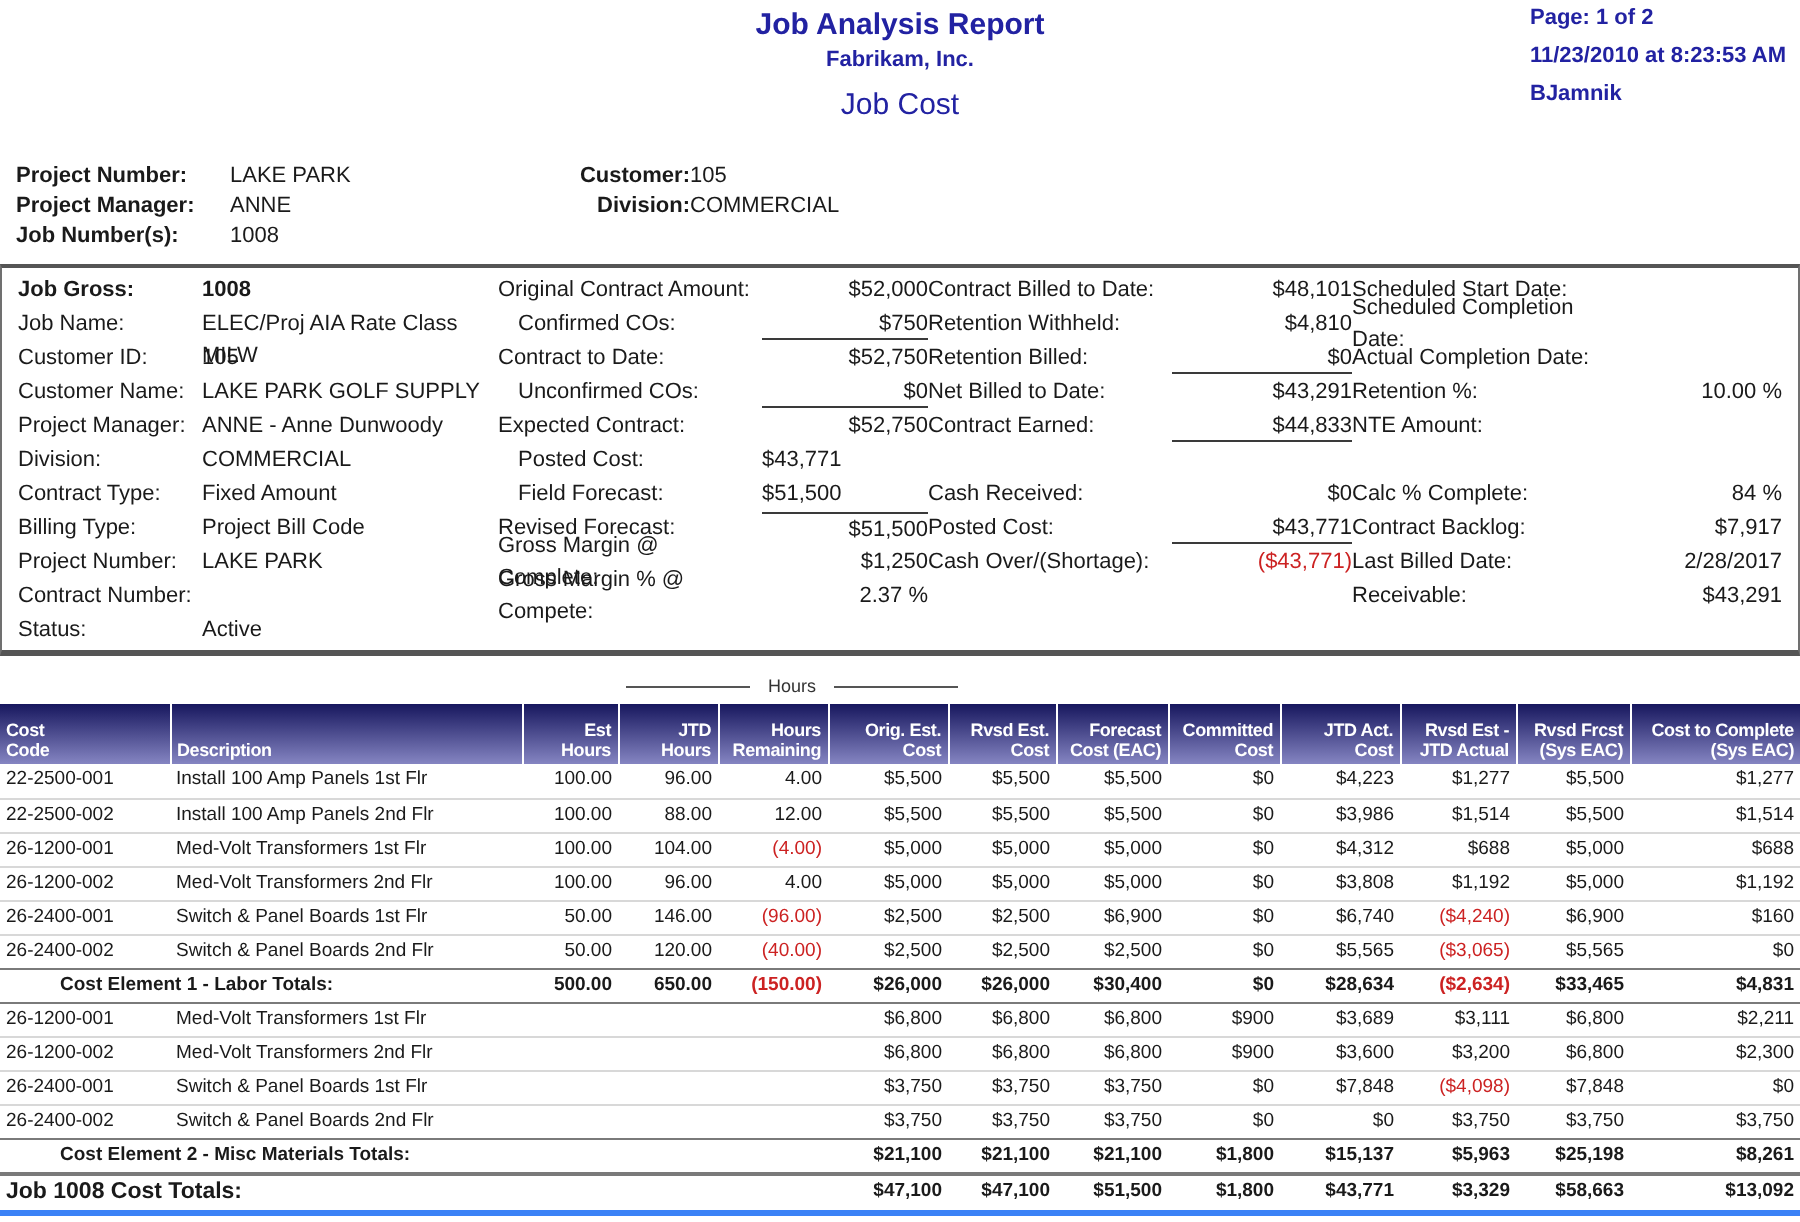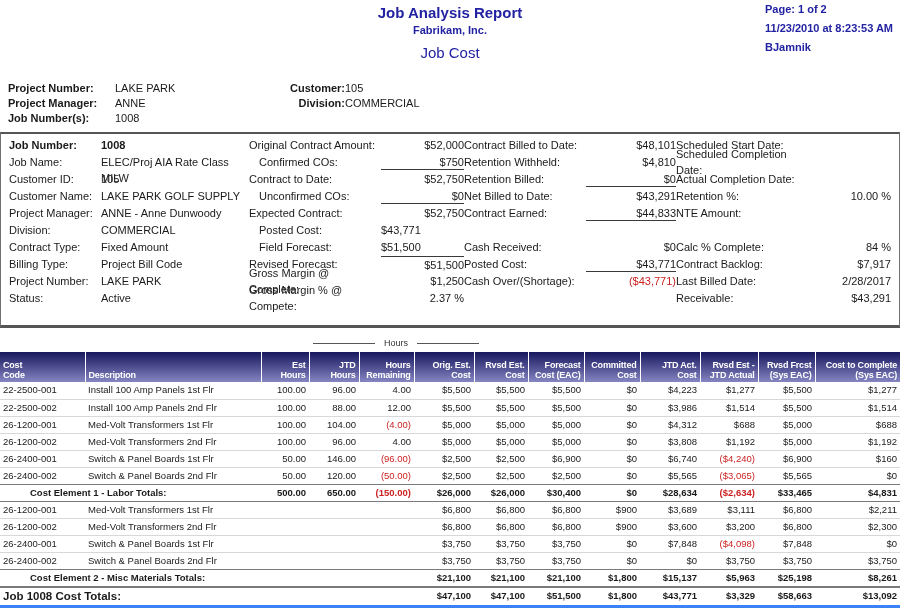--- a/index.html
+++ b/index.html
@@ -117,21 +117,21 @@
         <div class="frow">
           <span class="flabel">Division:</span>
           <span class="fvalue">COMMERCIAL</span>
         </div>
       </div>
   </div>
 
   <div class="details-box" id="details-box">
       <div class="dcol">
         <div class="drow bold">
-          <span class="dlabel">Job Number:</span>
+          <span class="dlabel">Job Gross:</span>
           <span class="dvalue left">1008</span>
         </div>
         <div class="drow">
           <span class="dlabel">Job Name:</span>
           <span class="dvalue left">ELEC/Proj AIA Rate Class MILW</span>
         </div>
         <div class="drow">
           <span class="dlabel">Customer ID:</span>
           <span class="dvalue left">105</span>
         </div>
@@ -151,20 +151,24 @@
           <span class="dlabel">Contract Type:</span>
           <span class="dvalue left">Fixed Amount</span>
         </div>
         <div class="drow">
           <span class="dlabel">Billing Type:</span>
           <span class="dvalue left">Project Bill Code</span>
         </div>
         <div class="drow">
           <span class="dlabel">Project Number:</span>
           <span class="dvalue left">LAKE PARK</span>
+        </div>
+        <div class="drow">
+          <span class="dlabel">Contract Number:</span>
+          <span class="dvalue left"></span>
         </div>
         <div class="drow">
           <span class="dlabel">Status:</span>
           <span class="dvalue left">Active</span>
         </div>
       </div>
       <div class="dcol">
         <div class="drow">
           <span class="dlabel">Original Contract Amount:</span>
           <span class="dvalue right">$52,000</span>
@@ -421,21 +425,21 @@
           <td class="right">$6,740</td>
           <td class="right neg">($4,240)</td>
           <td class="right">$6,900</td>
           <td class="right">$160</td>
         </tr>
         <tr class="data">
           <td class="left">26-2400-002</td>
           <td class="left">Switch &amp; Panel Boards 2nd Flr</td>
           <td class="right">50.00</td>
           <td class="right">120.00</td>
-          <td class="right neg">(50.00)</td>
+          <td class="right neg">(40.00)</td>
           <td class="right">$2,500</td>
           <td class="right">$2,500</td>
           <td class="right">$2,500</td>
           <td class="right">$0</td>
           <td class="right">$5,565</td>
           <td class="right neg">($3,065)</td>
           <td class="right">$5,565</td>
           <td class="right">$0</td>
         </tr>
         <tr class="subtotal">

